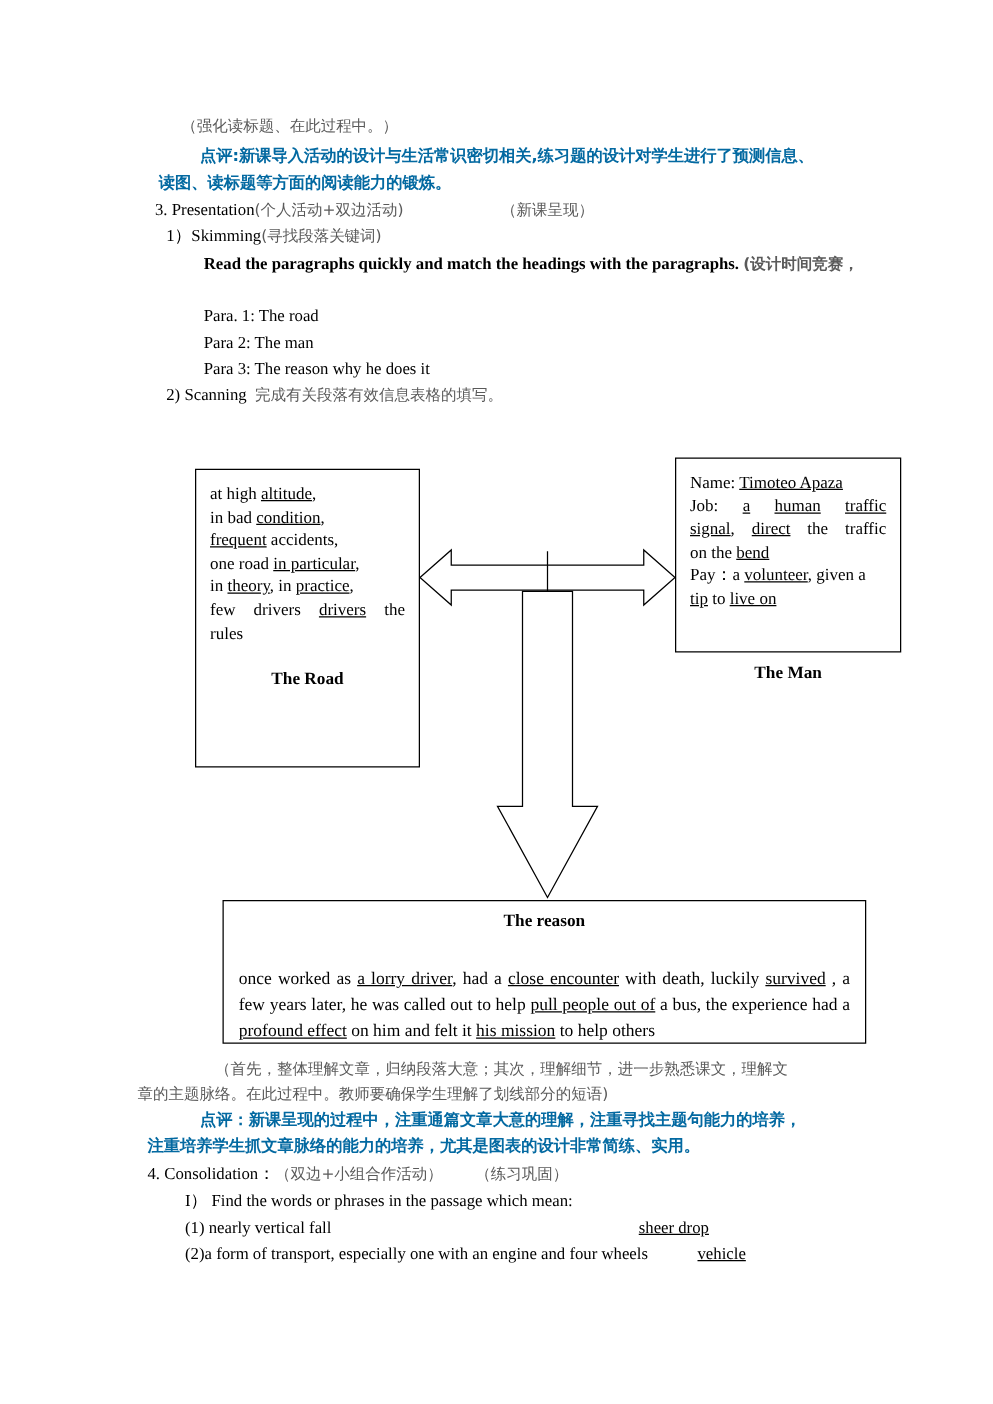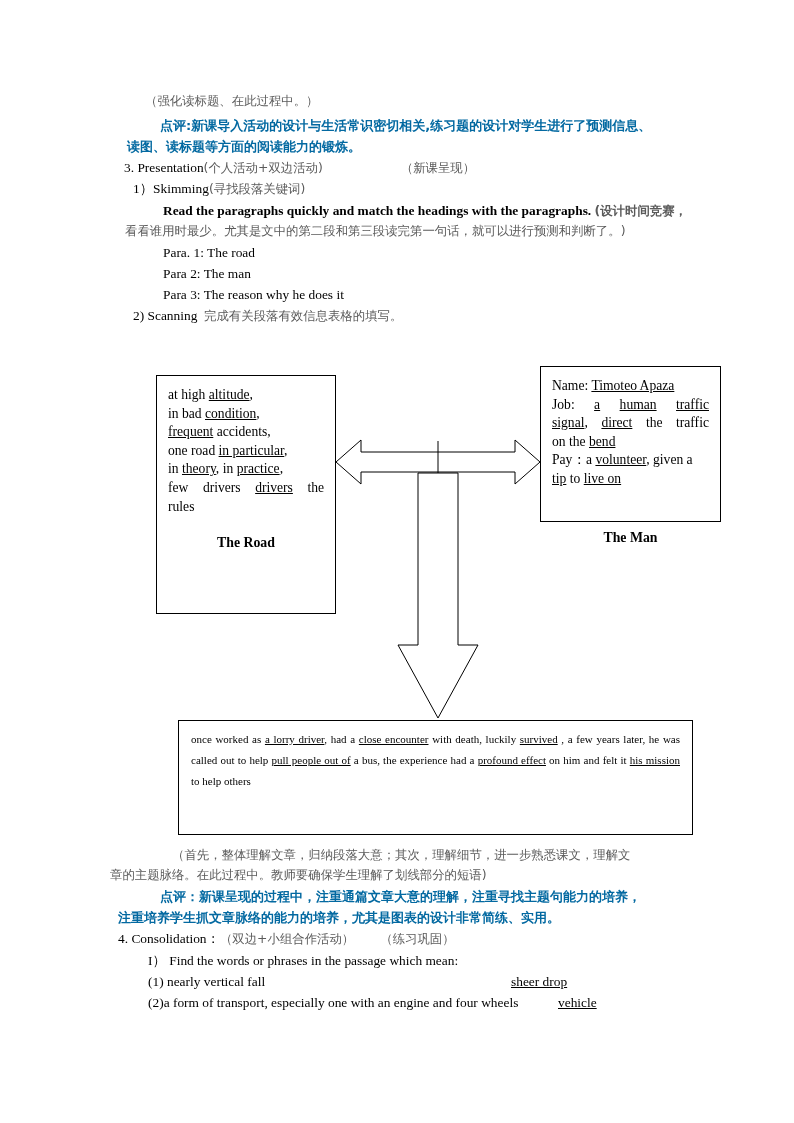--- a/index.html
+++ b/index.html
@@ -86,22 +86,23 @@
     text-align: center;
     font-size: 13.8px;
   }
   .justify-line {
     display: flex;
     justify-content: space-between;
   }
   #box-reason .rtext {
     text-align: justify;
     text-justify: inter-word;
-    font-size: 11px;
+    font-size: 14px;
     line-height: 21px;
+    margin-top: 28px;
   }
 
   
   svg.arrows {
     position: absolute;
     left: 0; top: 0;
     width: 794px;
     height: 1123px;
     pointer-events: none;
   }
@@ -125,21 +126,20 @@
     <span>3.</span><span>&nbsp;</span><span>Presentation</span><span class="cnin">(个人活动+双边活动)</span><span style="display:inline-block;width:78px;"></span><span class="cnin">（新课呈现）</span>
   </div>
 
   <div class="txt mixed" style="left:133px; top:182px;">
     <span>1）</span><span>Skimming</span><span class="cnin">(寻找段落关键词)</span>
   </div>
 
   <div class="txt mixed" style="left:163px; top:204px;font-weight:bold;">
     <span>Read the paragraphs quickly and match the headings with the paragraphs.</span><span>&nbsp;</span><span class="cnin">(设计时间竞赛，</span>
   </div>
-  <div class="txt cn" style="left:125px; top:225px;">看看谁用时最少。尤其是文中的第二段和第三段读完第一句话，就可以进行预测和判断了。)</div>
 
   <div class="txt en" style="left:163px; top:246px;">Para. 1: The road</div>
   <div class="txt en" style="left:163px; top:267px;">Para 2: The man</div>
   <div class="txt en" style="left:163px; top:288px;">Para 3: The reason why he does it</div>
 
   <div class="txt mixed" style="left:133px; top:309px;">
     <span>2)</span><span>&nbsp;</span><span>Scanning</span><span>&nbsp;&nbsp;</span><span class="cnin">完成有关段落有效信息表格的填写。</span>
   </div>
 
   <svg class="arrows" viewBox="0 0 794 1123">
@@ -187,20 +187,21 @@
         </div>
       <div>on the <span class="u">bend</span></div>
       <div>Pay：a <span class="u">volunteer</span>, given a</div>
       <div><span class="u">tip</span> to <span class="u">live on</span></div>
       <div style="height:40px;"></div>
       <div class="box-title">The Man</div>
     </div>
   </div>
 
   <div class="box" id="box-reason">
+    <div class="box-title">The reason</div>
     <div class="rtext">once worked as <span class="u">a lorry driver</span>, had a <span class="u">close encounter</span> with death, luckily <span class="u">survived</span> , a few years later, he was called out to help <span class="u">pull people out of</span> a bus, the experience had a <span class="u">profound effect</span> on him and felt it <span class="u">his mission</span> to help others</div>
   </div>
 
   <div class="txt cn" style="left:172px; top:849px;">（首先，整体理解文章，归纳段落大意；其次，理解细节，进一步熟悉课文，理解文</div>
   <div class="txt cn" style="left:110px; top:869px;">章的主题脉络。在此过程中。教师要确保学生理解了划线部分的短语)</div>
 
   <div class="txt cn-bold" style="left:160px; top:890px;">点评：新课呈现的过程中，注重通篇文章大意的理解，注重寻找主题句能力的培养，</div>
   <div class="txt cn-bold" style="left:118px; top:911px;">注重培养学生抓文章脉络的能力的培养，尤其是图表的设计非常简练、实用。</div>
 
   <div class="txt mixed" style="left:118px; top:932px;">

